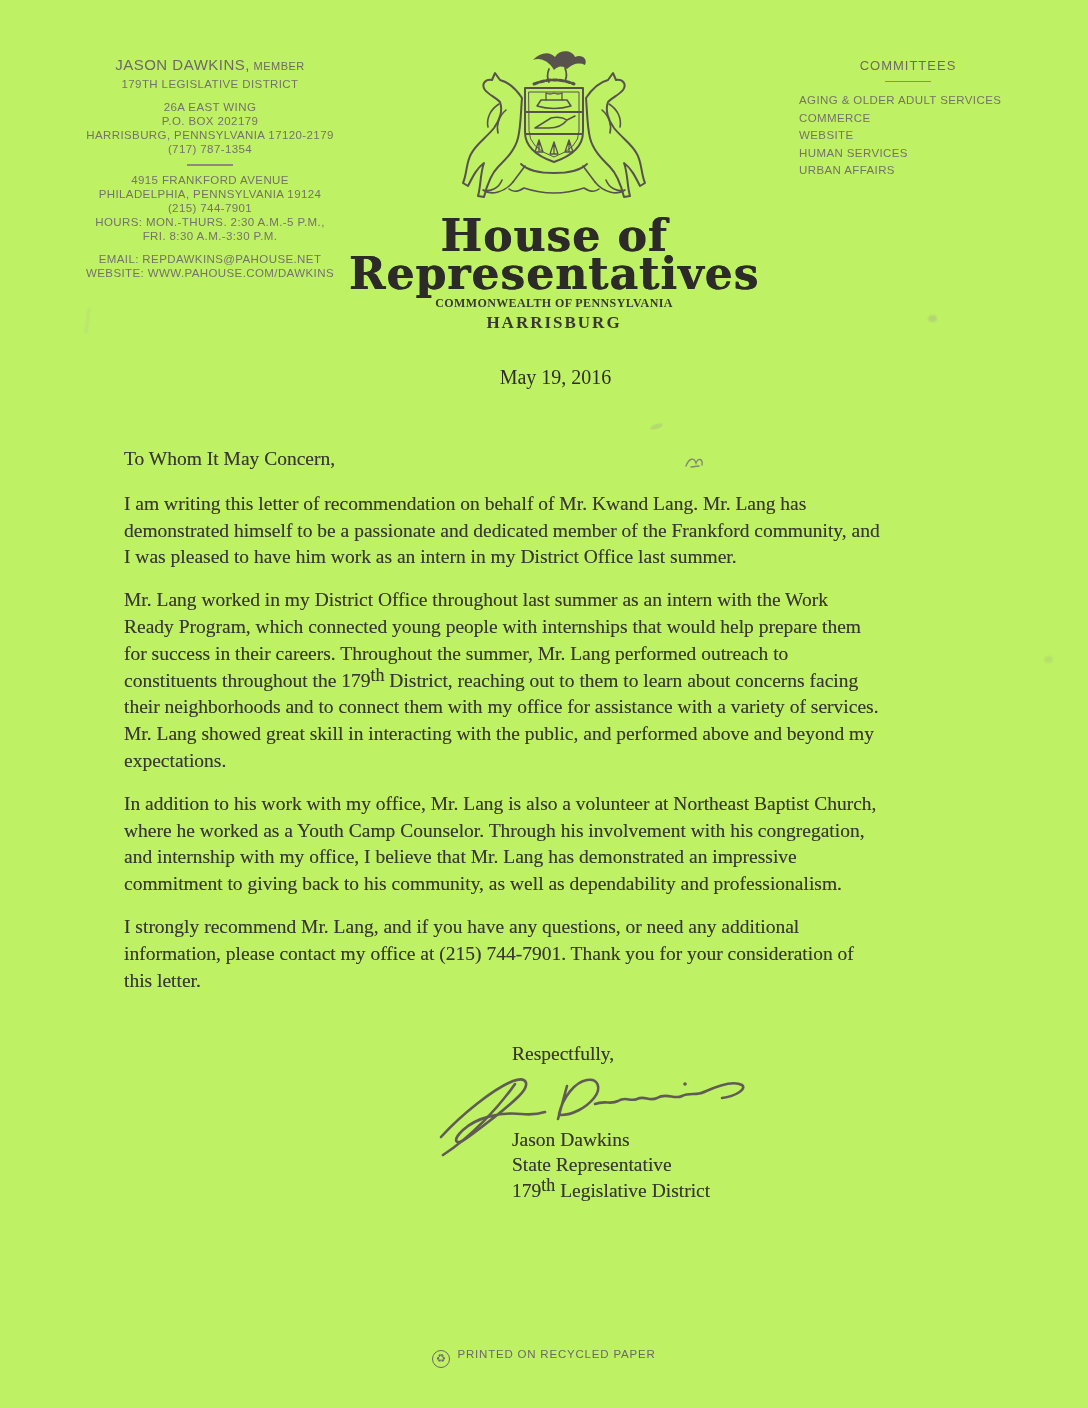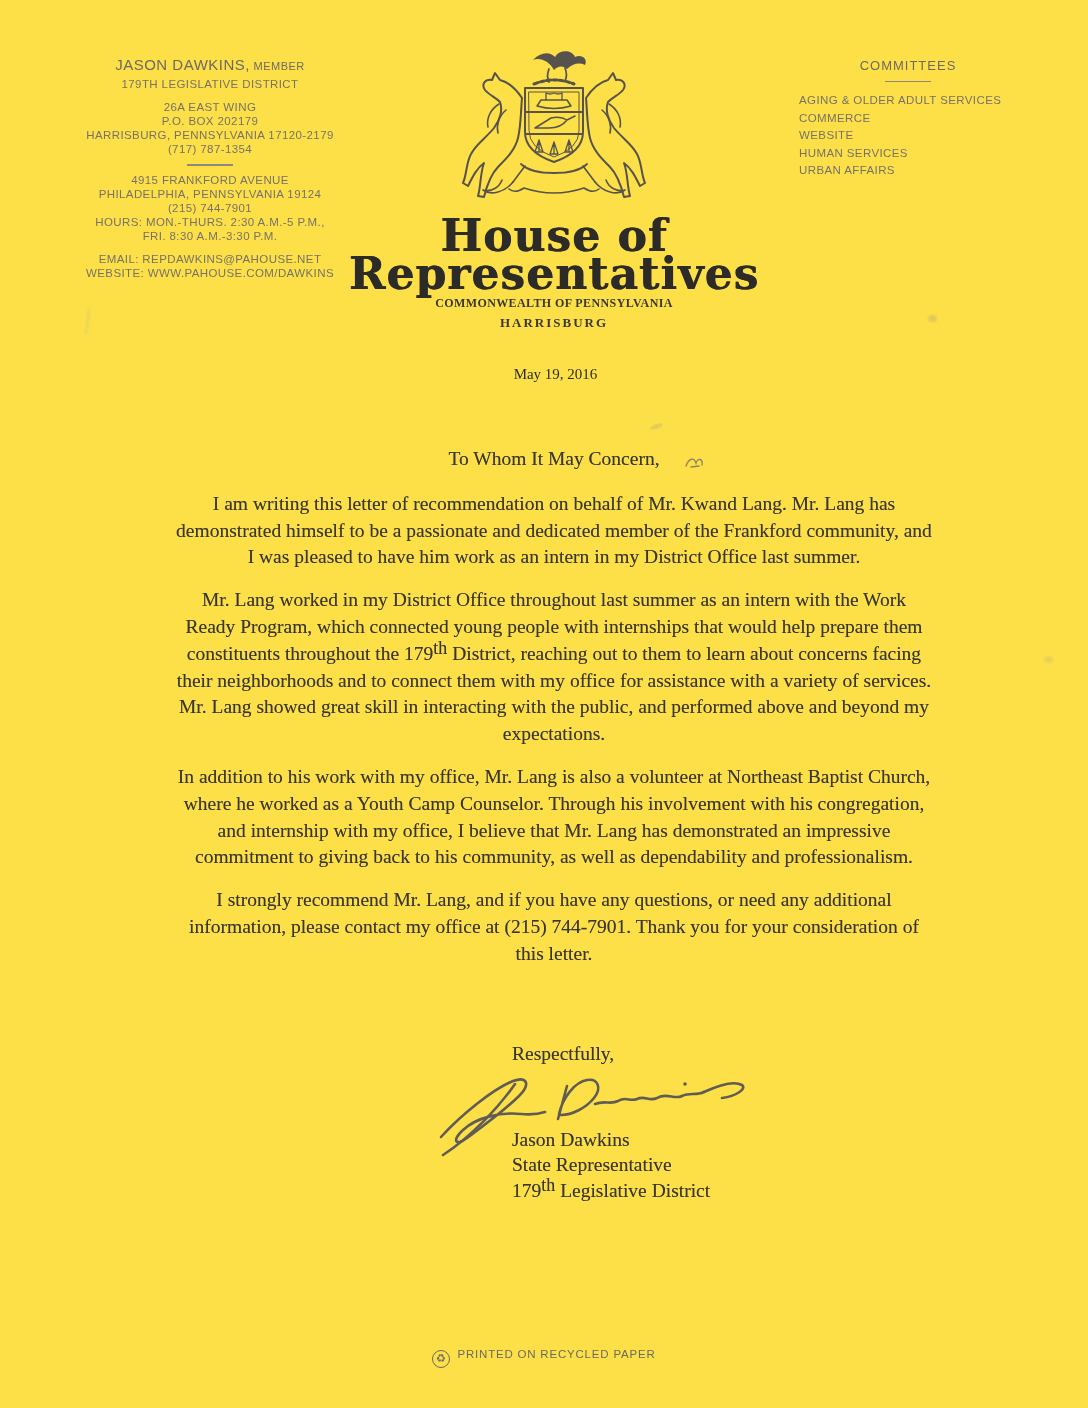--- a/index.html
+++ b/index.html
@@ -1,18 +1,18 @@
 <!DOCTYPE html>
 <html><head>
 <meta charset="utf-8">
 <style>
   html,body { margin:0; padding:0; background:#e8e6e1; }
   .page {
     position:relative; width:1088px; height:1408px; margin:0 auto;
-    background:#fde047; overflow:hidden;
+    background:#bef264; overflow:hidden;
     font-family:"Liberation Serif", serif; color:#343230;
   }
   
   .lh-left {
     position:absolute; left:58px; top:56px; width:304px; text-align:center;
     font-family:"Liberation Sans", sans-serif; color:#76716a;
     font-size:11.5px; line-height:14px; letter-spacing:.4px;
   }
   .lh-name { font-size:15px; line-height:18px; letter-spacing:.5px; color:#6e6a62; }
   .lh-name .suffix { font-size:11px; }
@@ -29,31 +29,30 @@
   .committees-divider { width:46px; border:0; border-top:1.5px solid #8d897f; margin:8px auto 10px; }
   .committee-item { line-height:17.6px; }
   .lh-center { position:absolute; left:324px; top:46px; width:460px; text-align:center; }
   .crest { display:block; margin:0 auto; }
   .house-title {
     font-family:"DejaVu Serif", serif; font-weight:bold; font-size:44px; line-height:38px;
     margin-top:6px; color:#2d2b28; letter-spacing:1px;
     text-shadow:.6px 0 0 #2d2b28;
   }
   .commonwealth { font-weight:bold; font-size:12px; line-height:20px; color:#3a3835; letter-spacing:.4px; }
-  .city { font-weight:bold; font-size:13px; line-height:17px; margin-top:1px; letter-spacing:2px; color:#3a3835; }
+  .city { font-weight:bold; font-size:17px; line-height:17px; margin-top:1px; letter-spacing:2px; color:#3a3835; }
   
   .date-line {
     position:absolute; top:366px; left:0; width:100%; box-sizing:border-box;
-    padding-left:23px; text-align:center; font-size:15px; color:#2f2d2a;
+    padding-left:23px; text-align:center; font-size:20px; color:#2f2d2a;
   }
   .letter-body {
     position:absolute; left:124px; top:446px; width:860px;
     font-size:19.5px; line-height:26.8px; color:#3a3733;
     text-shadow:0 0 .6px rgba(58,55,50,.5);
-    text-align:center;
   }
   .salutation { margin:0 0 18px; }
   .para { margin:0 0 16px; }
   .ln { white-space:nowrap; }
   sup.ord { font-size:18px; line-height:0; vertical-align:6px; }
   
   .closing-block {
     position:absolute; left:512px; top:1041px; font-size:19.5px; line-height:26.8px;
     color:#3a3733; text-shadow:0 0 .6px rgba(58,55,50,.5);
   }
@@ -164,20 +163,21 @@
   <div class="letter-body">
     <p class="salutation">To Whom It May Concern,</p>
     <p class="para">
       <span class="ln" style="display:block">I am writing this letter of recommendation on behalf of Mr. Kwand Lang. Mr. Lang has</span>
       <span class="ln" style="display:block">demonstrated himself to be a passionate and dedicated member of the Frankford community, and</span>
       <span class="ln" style="display:block">I was pleased to have him work as an intern in my District Office last summer.</span>
     </p>
     <p class="para">
       <span class="ln" style="display:block">Mr. Lang worked in my District Office throughout last summer as an intern with the Work</span>
       <span class="ln" style="display:block">Ready Program, which connected young people with internships that would help prepare them</span>
+      <span class="ln" style="display:block">for success in their careers. Throughout the summer, Mr. Lang performed outreach to</span>
       <span class="ln" style="display:block"><span>constituents throughout the 179</span><sup class="ord">th</sup><span> District, reaching out to them to learn about concerns facing</span></span>
       <span class="ln" style="display:block">their neighborhoods and to connect them with my office for assistance with a variety of services.</span>
       <span class="ln" style="display:block">Mr. Lang showed great skill in interacting with the public, and performed above and beyond my</span>
       <span class="ln" style="display:block">expectations.</span>
     </p>
     <p class="para">
       <span class="ln" style="display:block">In addition to his work with my office, Mr. Lang is also a volunteer at Northeast Baptist Church,</span>
       <span class="ln" style="display:block">where he worked as a Youth Camp Counselor. Through his involvement with his congregation,</span>
       <span class="ln" style="display:block">and internship with my office, I believe that Mr. Lang has demonstrated an impressive</span>
       <span class="ln" style="display:block">commitment to giving back to his community, as well as dependability and professionalism.</span>

